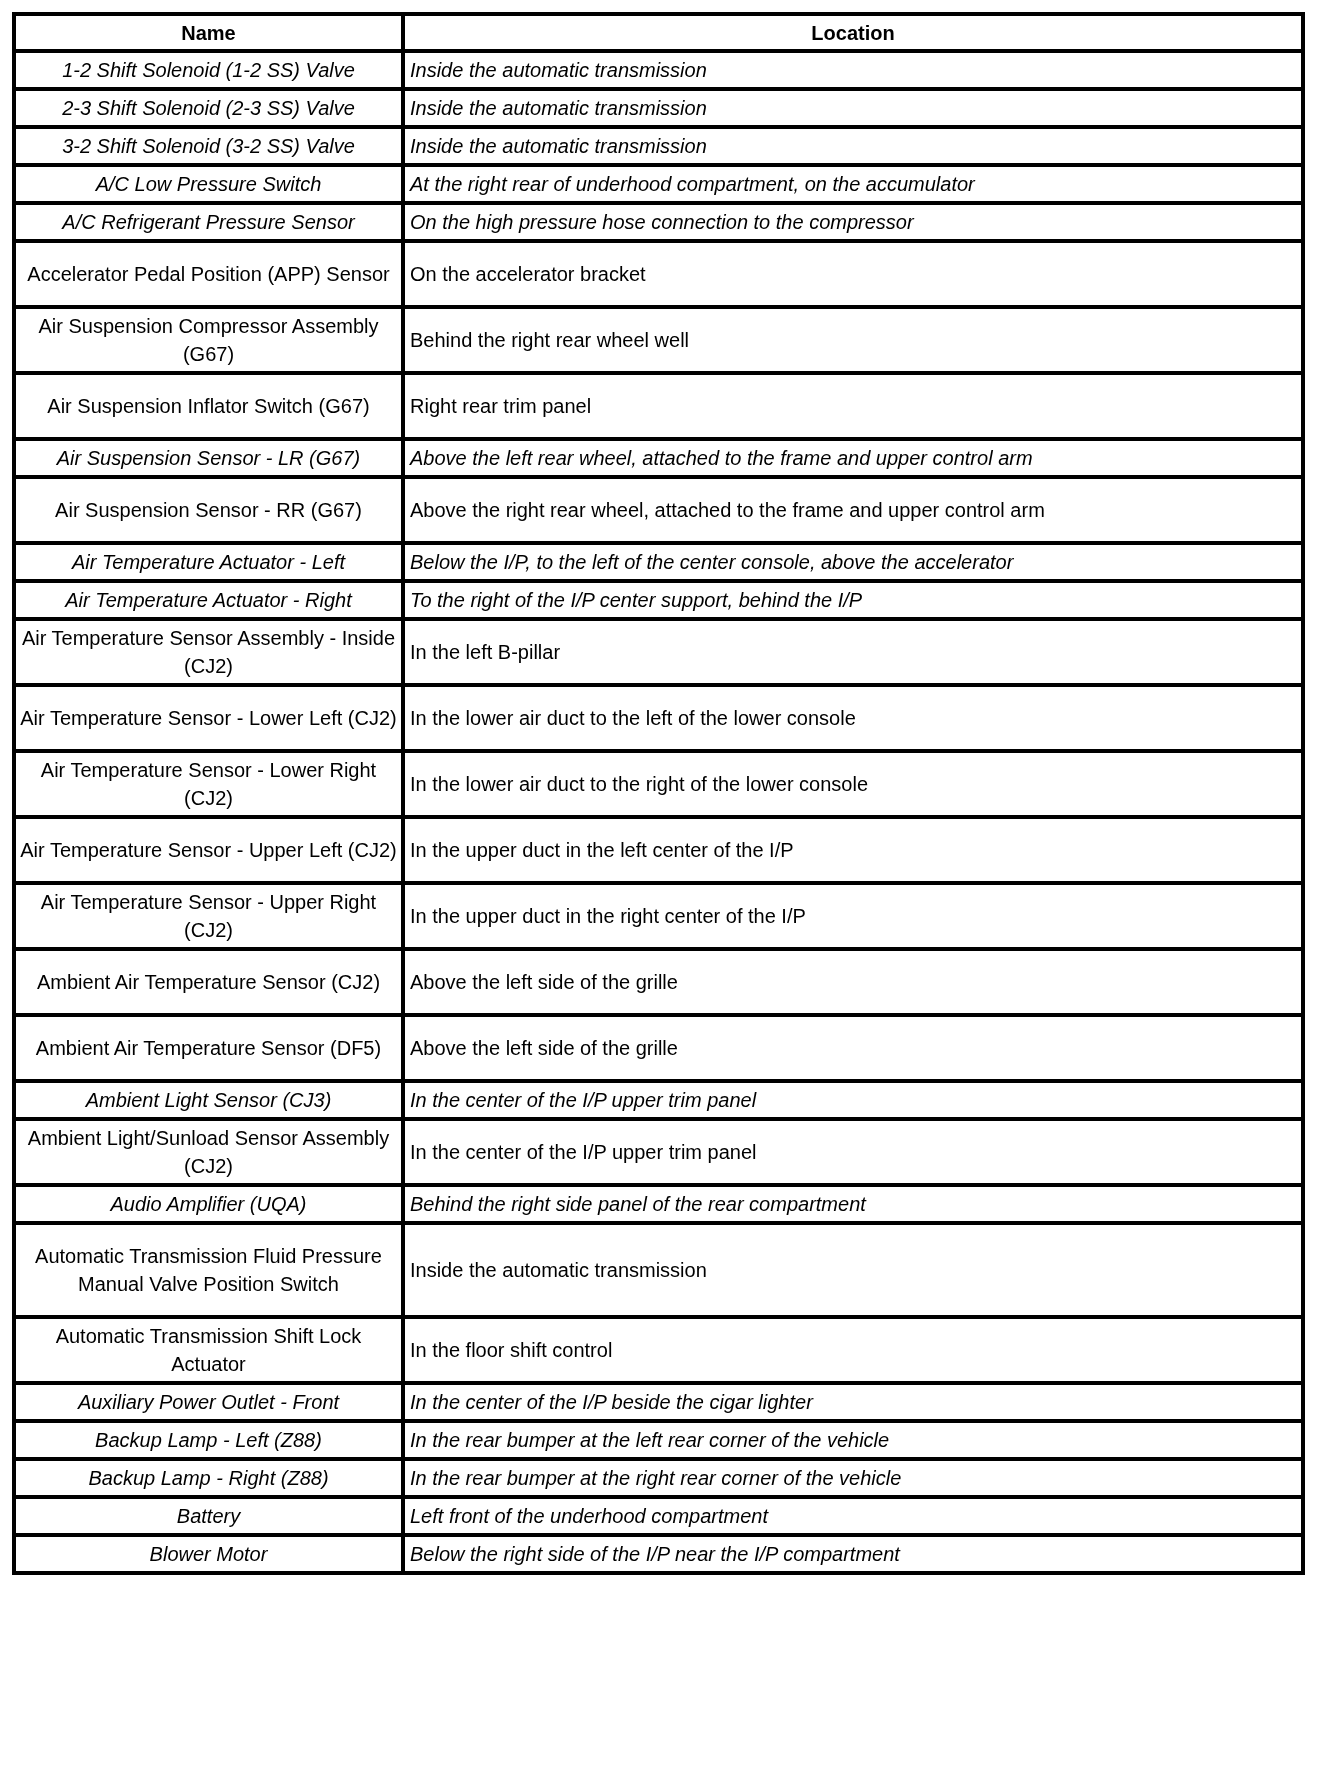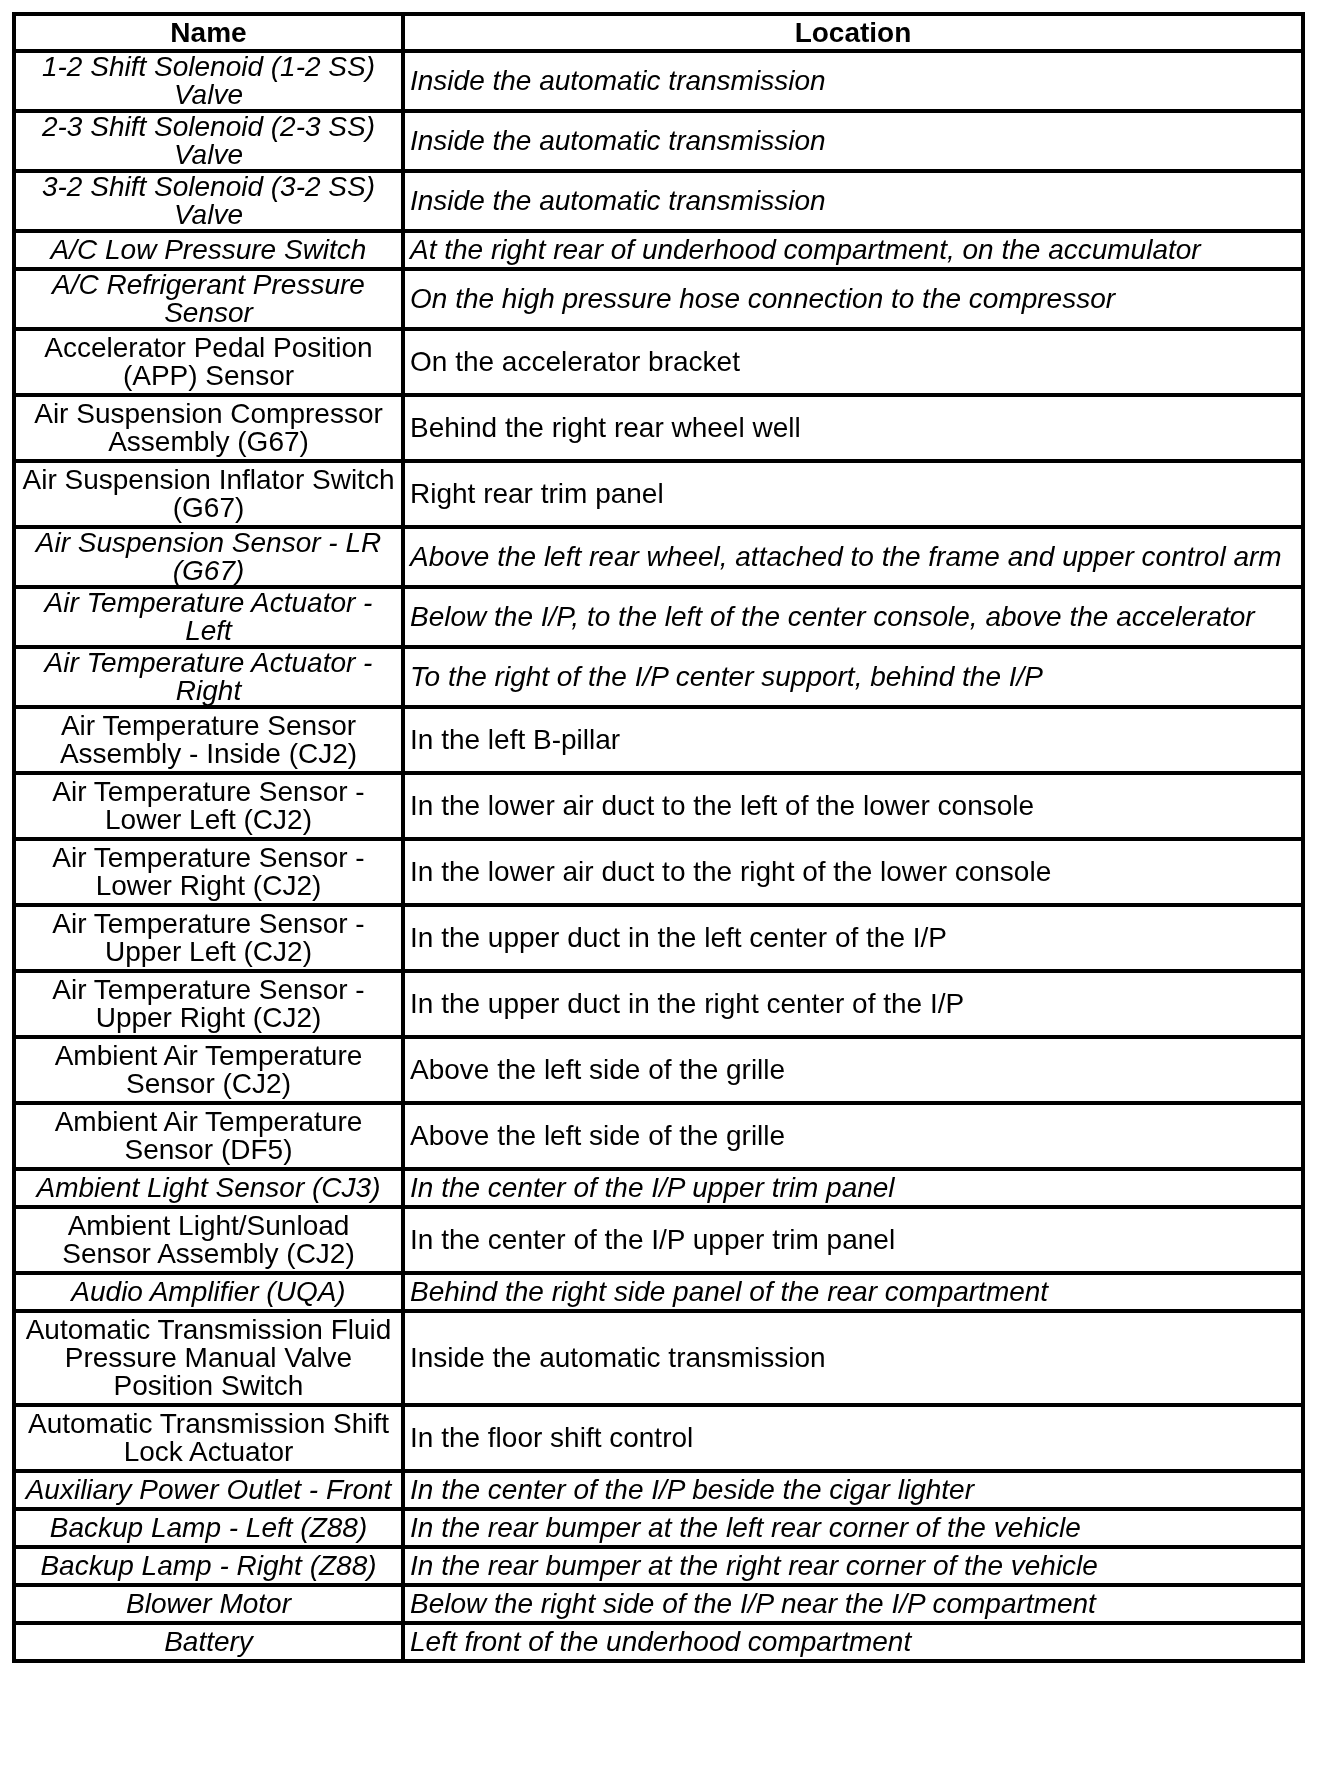--- a/index.html
+++ b/index.html
@@ -3,21 +3,21 @@
   <meta charset="utf-8">
   <style>
     html, body { margin: 0; padding: 0; background: #ffffff; }
     body { width: 1328px; height: 1780px; position: relative; overflow: hidden; }
     .tbl {
       position: absolute; left: 12px; top: 12px;
       width: 1293px;
       border-collapse: collapse;
       font-family: "Liberation Sans", sans-serif;
       color: #000;
-      font-size: 28px;
+      font-size: 20px;
       table-layout: fixed;
     }
     .tbl td, .tbl th {
       border: 4px solid #000;
       padding: 0 4px;
       line-height: 28px;
       vertical-align: middle;
     }
     .tbl th { font-weight: bold; text-align: center; height: 33px; }
     .col-name { width: 389px; }
@@ -70,20 +70,24 @@
         <td class="name">Air Suspension Compressor Assembly (G67)</td>
         <td class="loc">Behind the right rear wheel well</td>
       </tr>
     <tr class="l2">
         <td class="name">Air Suspension Inflator Switch (G67)</td>
         <td class="loc">Right rear trim panel</td>
       </tr>
     <tr class="l1">
         <td class="name">Air Suspension Sensor - LR (G67)</td>
         <td class="loc">Above the left rear wheel, attached to the frame and upper control arm</td>
+      </tr>
+    <tr class="l2">
+        <td class="name">Air Suspension Sensor - RR (G67)</td>
+        <td class="loc">Above the right rear wheel, attached to the frame and upper control arm</td>
       </tr>
     <tr class="l1">
         <td class="name">Air Temperature Actuator - Left</td>
         <td class="loc">Below the I/P, to the left of the center console, above the accelerator</td>
       </tr>
     <tr class="l1">
         <td class="name">Air Temperature Actuator - Right</td>
         <td class="loc">To the right of the I/P center support, behind the I/P</td>
       </tr>
     <tr class="l2">
@@ -140,21 +144,21 @@
       </tr>
     <tr class="l1">
         <td class="name">Backup Lamp - Left (Z88)</td>
         <td class="loc">In the rear bumper at the left rear corner of the vehicle</td>
       </tr>
     <tr class="l1">
         <td class="name">Backup Lamp - Right (Z88)</td>
         <td class="loc">In the rear bumper at the right rear corner of the vehicle</td>
       </tr>
     <tr class="l1">
+        <td class="name">Battery</td>
+        <td class="loc">Left front of the underhood compartment</td>
+      </tr>
+    <tr class="l1">
         <td class="name">Blower Motor</td>
         <td class="loc">Below the right side of the I/P near the I/P compartment</td>
-      </tr>
-    <tr class="l1">
-        <td class="name">Battery</td>
-        <td class="loc">Left front of the underhood compartment</td>
       </tr>
   </tbody>
 </table>
 
 </body></html>

